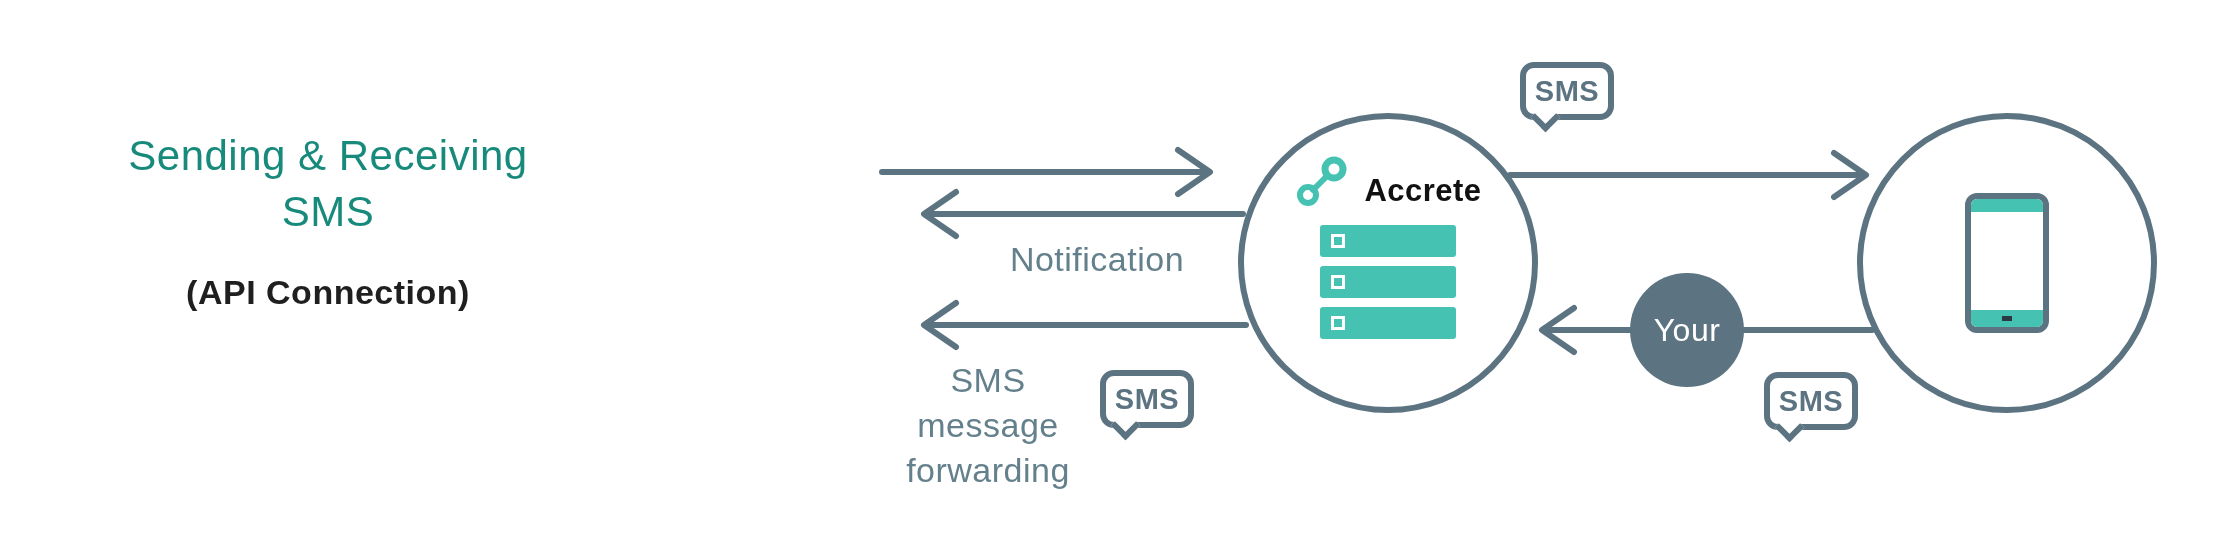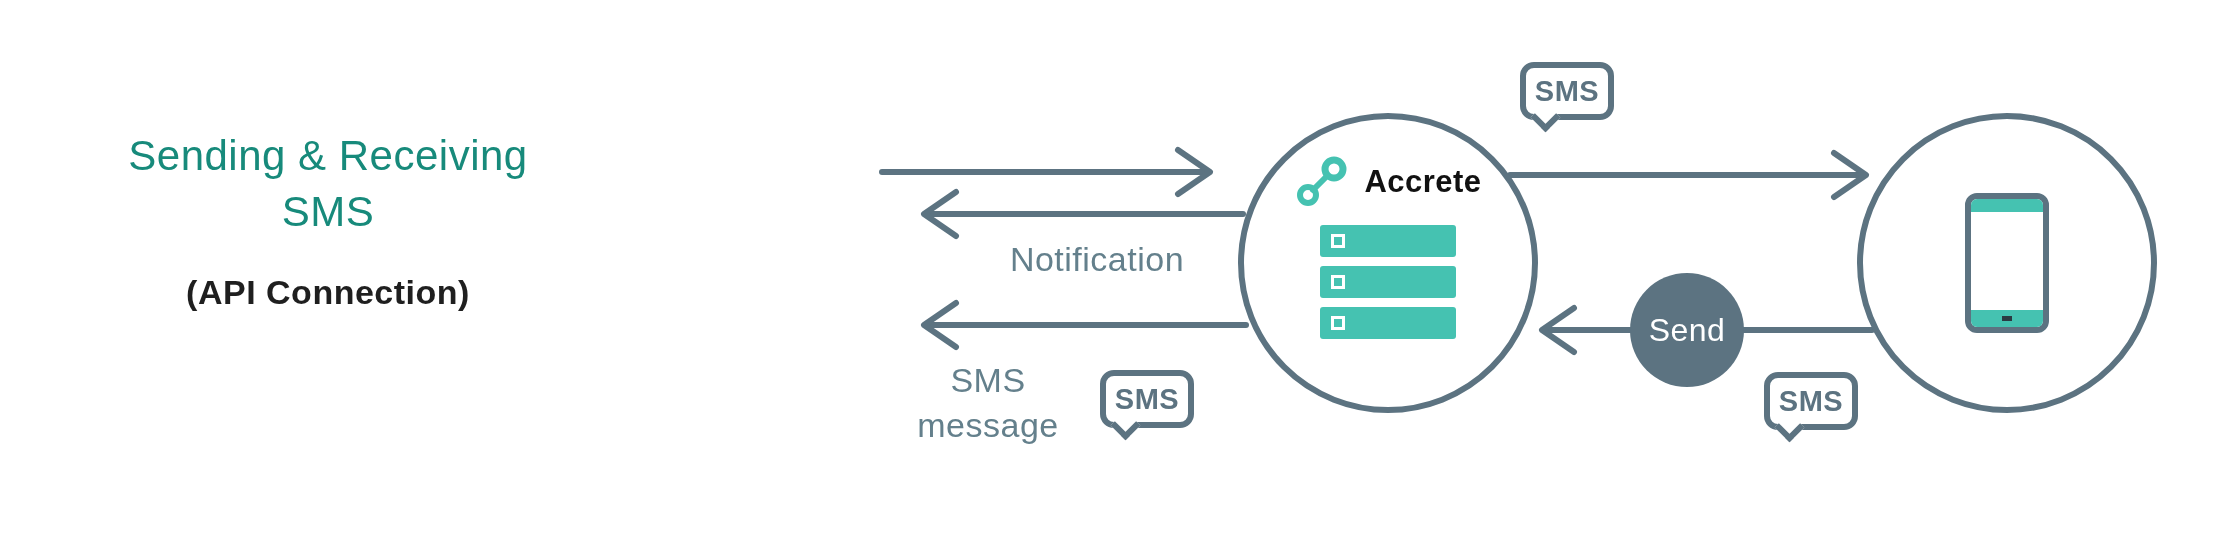--- a/index.html
+++ b/index.html
@@ -43,21 +43,21 @@
     border-radius:3px;position:relative;
   }
   .accrete .server-bar{width:136px;height:32px;}
   .server-led{
     position:absolute;left:11px;top:50%;transform:translateY(-50%);
     width:8px;height:8px;border:3px solid #fff;background:transparent;
   }
   
   .accrete-logo{
     position:absolute;top:36px;left:0;right:0;
-    display:flex;align-items:center;justify-content:center;gap:16px;
+    display:flex;align-items:flex-end;justify-content:center;gap:16px;
   }
   .link-icon{width:54px;height:54px;}
   .link-icon circle,.link-icon line{stroke:var(--teal,#45C2B1);fill:none;stroke-linecap:round;}
   .brand{font-size:31px;font-weight:bold;color:#111;letter-spacing:.5px;}
   
   .phone{
     position:absolute;left:50%;top:50%;transform:translate(-50%,-50%);
     width:84px;height:140px;border:6px solid var(--slate,#5C7381);
     border-radius:12px;box-sizing:border-box;overflow:hidden;
     display:flex;flex-direction:column;background:#fff;
@@ -159,31 +159,32 @@
   <div class="circle phone-node">
     <div class="phone">
       <div class="phone-top"></div>
       <div class="phone-screen"></div>
       <div class="phone-bottom">
           <span class="phone-home"></span>
         </div>
     </div>
   </div>
 
-  <div class="flow-badge reply-badge">Send</div>
+  <div class="flow-badge reply-badge">Your</div>
 
   <div class="sms-bubble bubble-top">
     <span>SMS</span>
   </div>
   <div class="sms-bubble bubble-right">
     <span>SMS</span>
   </div>
   <div class="sms-bubble bubble-left">
     <span>SMS</span>
   </div>
 
   <div class="flow-label notification-label">Notification</div>
   <div class="flow-label forwarding-label">
     <div>SMS</div>
     <div>message</div>
+    <div>forwarding</div>
   </div>
 
 </div>
 
 </body></html>

